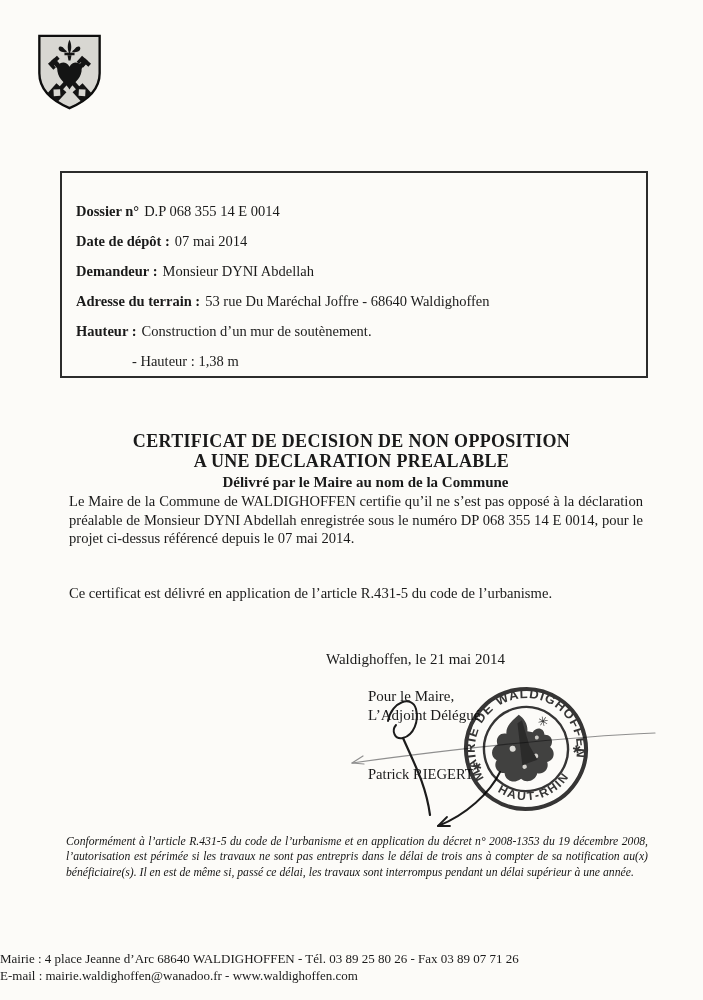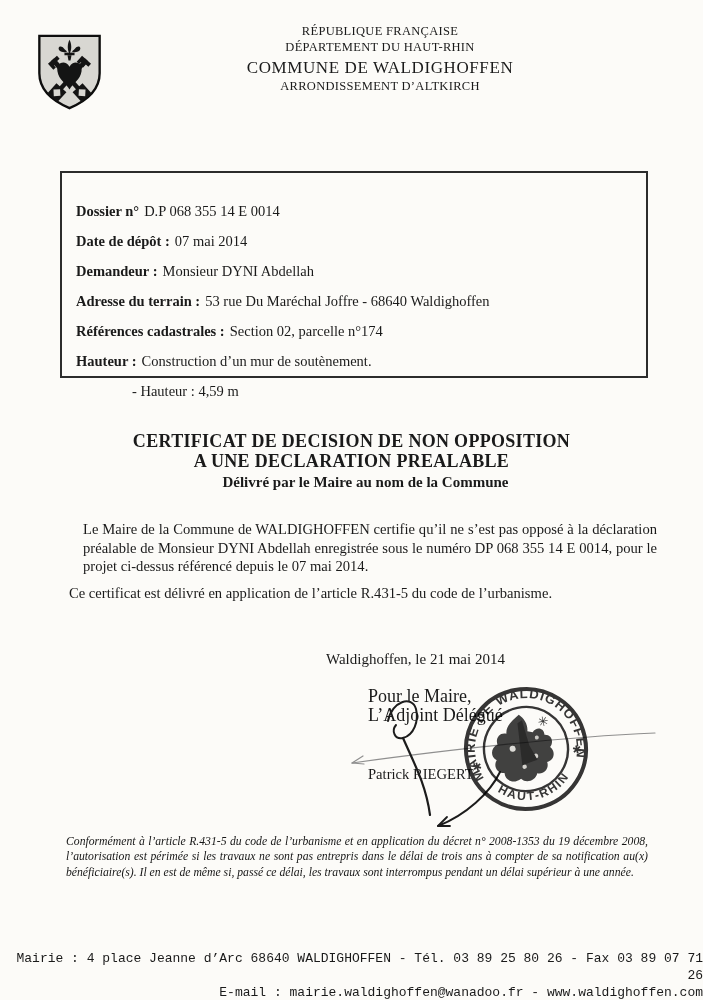--- a/index.html
+++ b/index.html
@@ -22,34 +22,34 @@
     border:2px solid #2c2c2c; padding:30px 10px 0 14px; font-size:14.5px;
   }
   .d-row { margin-bottom:13px; white-space:nowrap; }
   .d-row .lbl { font-weight:bold; margin-right:5px; }
   .d-detail { padding-left:56px; margin-top:9px; }
   
   .title-block { position:absolute; left:0; top:431px; width:100%; text-align:center; font-weight:bold; }
   .t-main { font-size:18px; letter-spacing:.3px; line-height:20px; }
   .t-sub  { font-size:15px; margin-top:3px;padding-left:28px; }
   
-  .para1 { position:absolute; left:69px; top:520px; width:574px; font-size:14.6px; line-height:18.6px; text-align:justify;margin-left:14px; }
+  .para1 { position:absolute; left:69px; top:492px; width:574px; font-size:14.6px; line-height:18.6px; text-align:justify; }
   .para2 { position:absolute; left:69px; top:585px; width:574px; font-size:14.6px; }
   .dateline { position:absolute; left:326px; top:651px; font-size:15px; }
-  .sig-head { position:absolute; left:368px; top:687px; font-size:18px; line-height:18.5px; z-index:2; }
+  .sig-head { position:absolute; left:368px; top:687px; font-size:15px; line-height:18.5px; z-index:2; }
   .sig-name { position:absolute; left:368px; top:766px; font-size:14.6px; z-index:2; }
   .sig-svg  { position:absolute; left:330px; top:685px; width:340px; height:165px; z-index:3; pointer-events:none; }
   .stamp {
     position:absolute; left:451px; top:674px; width:150px; height:150px; z-index:4;
     transform:rotate(-12deg); opacity:.93; mix-blend-mode:multiply;
   }
   
   .legal { position:absolute; left:66px; top:834px; width:582px;
            font-size:11.7px; font-style:italic; line-height:15.4px; text-align:justify; color:#151515; }
-  .footer { position:absolute; left:0; top:950px; width:100%; text-align:right; font-size:13px; line-height:17px;font-family:Liberation Mono, monospace; }
+  .footer { position:absolute; left:0; top:950px; width:100%; text-align:left; font-size:13px; line-height:17px; }
 </style>
 </head>
 <body>
 
 <div class="page">
 
   <svg class="coa" viewBox="0 0 100 116" aria-hidden="true">
     <path d="M5,4 H95 V60 Q95,93 50,112 Q5,93 5,60 Z" fill="#d8d7d2" stroke="#0d0d0d" stroke-width="3.5"></path>
     <g fill="#141414">
       <g transform="rotate(42 50 68)">
@@ -64,47 +64,38 @@
       </g>
       <path d="M50,50 C44,39 30,43 32,57 C34,70 45,75 50,84 C55,75 66,70 68,57 C70,43 56,39 50,50 Z"></path>
       <path d="M50,10 C46.5,17 46.5,25 50,31 C53.5,25 53.5,17 50,10 Z"></path>
       <path d="M40,21 C35,18 32,22 35,26 C38,29 44,29 46.5,27.5 C44,25.5 42,23.5 40,21 Z"></path>
       <path d="M60,21 C65,18 68,22 65,26 C62,29 56,29 53.5,27.5 C56,25.5 58,23.5 60,21 Z"></path>
       <rect x="42.5" y="29" width="15" height="4"></rect>
       <path d="M47,33 h6 l-1.5,8 h-3 z"></path>
     </g>
   </svg>
 
-  <div class="header-block">
-    <div class="hdr-sm">RÉPUBLIQUE FRANÇAISE</div>
-    <div class="hdr-sm">DÉPARTEMENT DU HAUT-RHIN</div>
-    <div class="hdr-lg">COMMUNE DE WALDIGHOFFEN</div>
-    <div class="hdr-sm hdr-last">ARRONDISSEMENT D’ALTKIRCH</div>
-  </div>
 
   <div class="dossier-box">
     <div class="d-row">
       <span class="lbl">Dossier n°</span><span>D.P 068 355 14 E 0014</span>
     </div>
     <div class="d-row">
       <span class="lbl">Date de dépôt :</span><span>07 mai 2014</span>
     </div>
     <div class="d-row">
       <span class="lbl">Demandeur :</span><span>Monsieur DYNI Abdellah</span>
     </div>
     <div class="d-row">
       <span class="lbl">Adresse du terrain :</span><span>53 rue Du Maréchal Joffre - 68640 Waldighoffen</span>
     </div>
     <div class="d-row">
-      <span class="lbl">Références cadastrales :</span><span>Section 02, parcelle n°174</span>
-    </div>
-    <div class="d-row">
       <span class="lbl">Hauteur :</span><span>Construction d’un mur de soutènement.</span>
     </div>
-    <div class="d-detail">- Hauteur : 4,59 m</div>
+    <div class="d-detail">- Hauteur : 1,38 m</div>
   </div>
 
   <div class="title-block">
     <div class="t-main">CERTIFICAT DE DECISION DE NON OPPOSITION</div>
     <div class="t-main">A UNE DECLARATION PREALABLE</div>
     <div class="t-sub">Délivré par le Maire au nom de la Commune</div>
   </div>
 
   <p class="para1">Le Maire de la Commune de WALDIGHOFFEN certifie qu’il ne s’est pas opposé à la déclaration préalable de Monsieur DYNI Abdellah enregistrée sous le numéro DP 068 355 14 E 0014, pour le projet ci-dessus référencé depuis le 07 mai 2014.</p>
   <p class="para2">Ce certificat est délivré en application de l’article R.431-5 du code de l’urbanisme.</p>

